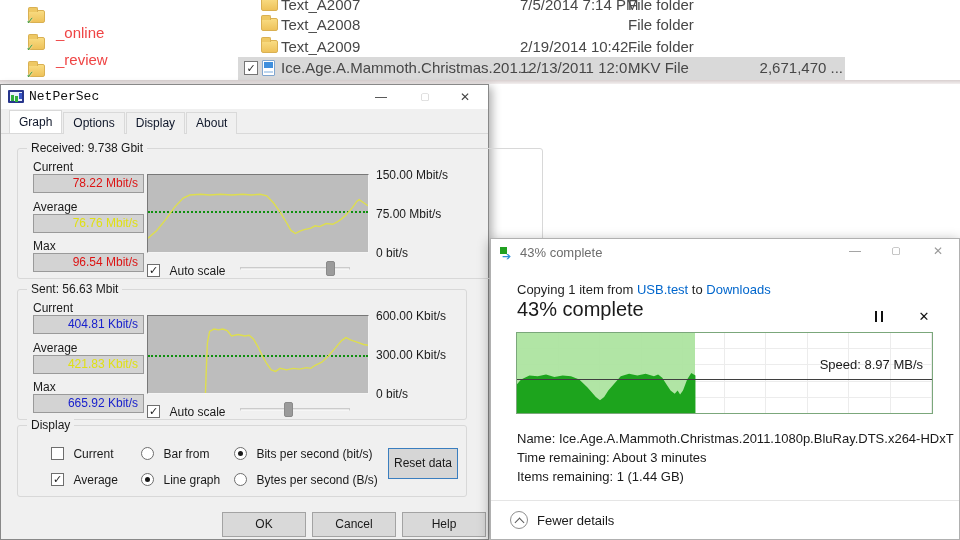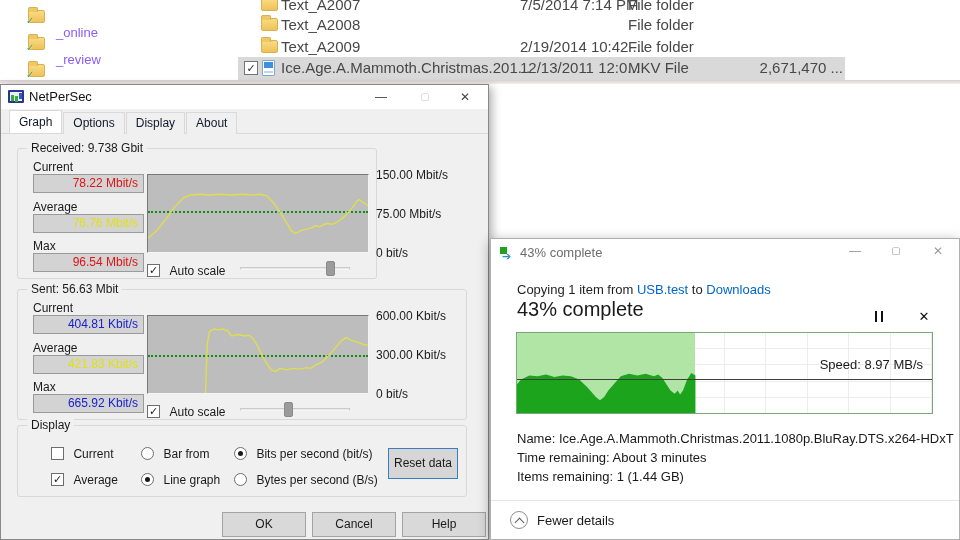--- a/index.html
+++ b/index.html
@@ -1,21 +1,21 @@
 <!DOCTYPE html>
 <html><head>
 <meta charset="utf-8">
 <style>
   * { margin:0; padding:0; box-sizing:border-box; }
   body { font-family:"Liberation Sans","DejaVu Sans",sans-serif; background:#fff; }
   #screen { position:relative; width:960px; height:540px; overflow:hidden; background:#fff; }
 
   
   .ex-side-item { position:absolute; left:28px; height:22px; display:flex; align-items:center; cursor:default; }
-  .ex-side-item .lbl { margin-left:11px; font-size:13px; color:#8b5cf6;margin-top:32px; }
+  .ex-side-item .lbl { margin-left:11px; font-size:15px; color:#ef4444;margin-top:32px; }
   .folder-ico { position:relative; width:17px; height:13px; background:linear-gradient(#f9dc82,#eec25a); border:1px solid #d9b052; border-radius:2px; }
   .folder-ico::before { content:""; position:absolute; left:-1px; top:-4px; width:8px; height:4px; background:#eec864; border:1px solid #d9b052; border-bottom:none; border-radius:2px 2px 0 0; }
   .sync-check { position:absolute; left:-3px; bottom:-4px; font-size:10px; font-weight:bold; color:#43a047; text-shadow:0 0 2px #fff; }
   .ex-row { position:absolute; left:238px; width:607px; height:22px; }
   .ex-row.selected { background:#d9d9d9; height:23px; }
   .ex-cell { position:absolute; top:2px; font-size:15px; color:#474747; white-space:nowrap; }
   .ex-name { left:43px; }
   .ex-date { left:282px; }
   .ex-type { left:390px; }
   .ex-size { left:455px; width:150px; text-align:right; }
@@ -30,21 +30,21 @@
   .checkbox { display:inline-block; width:13px; height:13px; background:#fff; border:1px solid #6e6e6e; font-size:11px; line-height:11px; text-align:center; color:#1a1a1a; vertical-align:middle; }
   .radio { position:relative; display:inline-block; width:13px; height:13px; background:#fff; border:1px solid #6e6e6e; border-radius:50%; vertical-align:middle; }
   .radio.on::after { content:""; position:absolute; left:3px; top:3px; width:5px; height:5px; border-radius:50%; background:#1a1a1a; }
   .ctl-lbl { font-size:12px; color:#1a1a1a; vertical-align:middle; margin-left:5px; }
 
   
   #np { position:absolute; left:0; top:84px; width:489px; height:456px; background:#f0f0f0; border:1px solid #888; box-shadow:3px 3px 9px rgba(0,0,0,.32); }
   .np-titlebar { position:absolute; left:0; top:0; width:100%; height:24px; background:#fff; }
   .np-ico { position:absolute; left:7px; top:5px; width:16px; height:13px; background:#e8eefc; border:2px solid #27368c; border-radius:1px; }
   .np-ico::before { content:""; position:absolute; left:1px; bottom:0; width:3px; height:6px; background:#2fae3a; box-shadow:4px 1px 0 #2fae3a, 8px -2px 0 #3a57c8; }
-  .np-title { position:absolute; left:28px; top:4px; font-size:13px; color:#111; }
+  .np-title { position:absolute; left:28px; top:4px; font-size:13px; color:#111;font-family:Liberation Mono, monospace; }
   .cap-btn { position:absolute; top:2px; width:30px; height:20px; text-align:center; font-size:12px; line-height:20px; color:#444; cursor:default; }
   .np-min { right:92px; } .np-max { right:48px; color:#c9c9c9; font-size:10px; } .np-close { right:8px; }
   .np-tabs { position:absolute; left:0; top:26px; width:100%; height:23px; border-bottom:1px solid #d9d9d9; padding-left:8px; }
   .tab { display:inline-block; padding:3px 9px 4px; font-size:12px; color:#0f172a; background:#f0f0f0; border:1px solid #d9d9d9; border-bottom:none; margin-right:1px; position:relative; }
   .tab.active { background:#fff; padding-top:4px; top:-1px; z-index:2; }
   .groupbox { position:absolute; border:1px solid #d8d8d8; border-radius:3px; }
   .gb-label { position:absolute; top:-8px; left:9px; background:#f0f0f0; padding:0 4px; font-size:12px; color:#1a1a1a; white-space:nowrap; }
   .stat-lbl { position:absolute; left:15px; font-size:12px; color:#1a1a1a; }
   .stat-field { position:absolute; left:15px; width:111px; height:19px; background:#d3d3d3; border:1px solid #9a9a9a; font-size:12px; line-height:17px; text-align:right; padding-right:5px; white-space:nowrap; }
   .v-red { color:#dc1414; } .v-yellow { color:#e0e014; } .v-blue { color:#1921cd; }
@@ -151,21 +151,21 @@
       <span class="np-title">NetPerSec</span>
       <span class="cap-btn np-min">—</span>
       <span class="cap-btn np-max">▢</span>
       <span class="cap-btn np-close">✕</span>
     </div>
 
     <div class="np-tabs">
       <span class="tab active">Graph</span><span class="tab">Options</span><span class="tab">Display</span><span class="tab">About</span>
     </div>
 
-    <div class="groupbox" style="left:16px; top:63px; width:360px; height:131px;">
+    <div class="groupbox" style="left:16px; top:63px; width:526px; height:131px;">
       <span class="gb-label">Received: 9.738 Gbit</span>
       <span class="stat-lbl" style="top:11px;">Current</span>
       <div class="stat-field v-red" style="top:25px;">78.22 Mbit/s</div>
       <span class="stat-lbl" style="top:51px;">Average</span>
       <div class="stat-field v-yellow" style="top:65px;">76.76 Mbit/s</div>
       <span class="stat-lbl" style="top:90px;">Max</span>
       <div class="stat-field v-red" style="top:104px;">96.54 Mbit/s</div>
 
       <div class="np-graph">
         <div class="avg-line" id="rx-avg" style="top: 47%;"></div>

